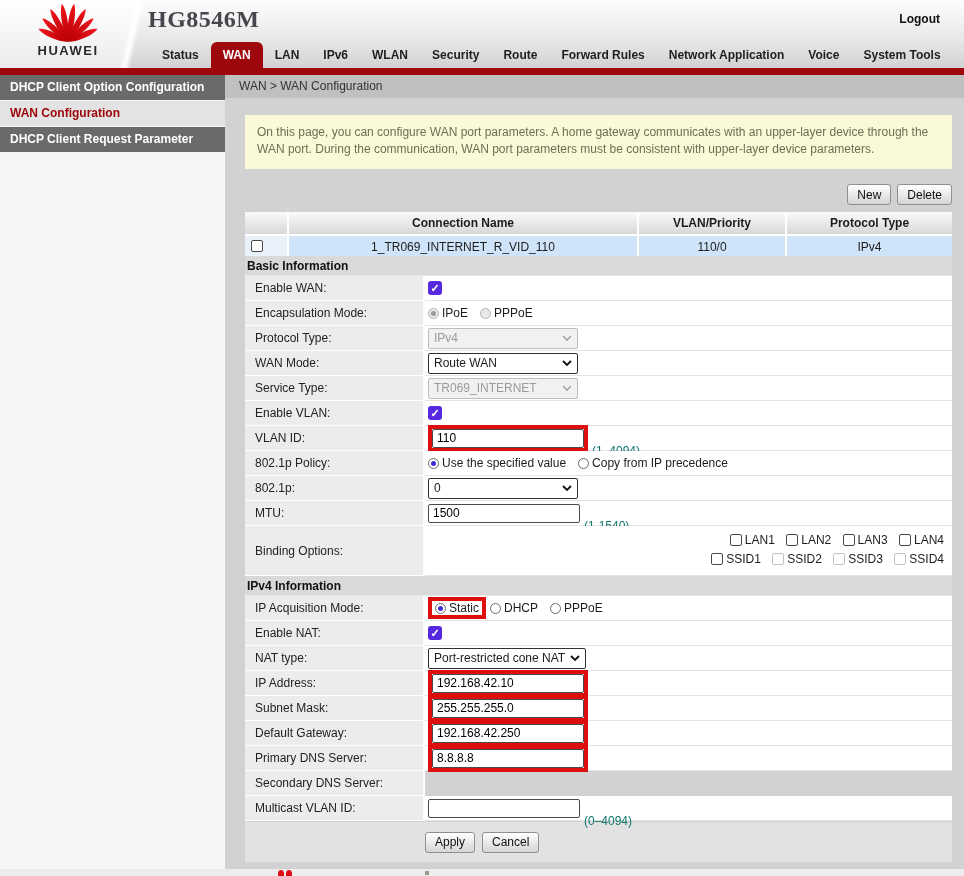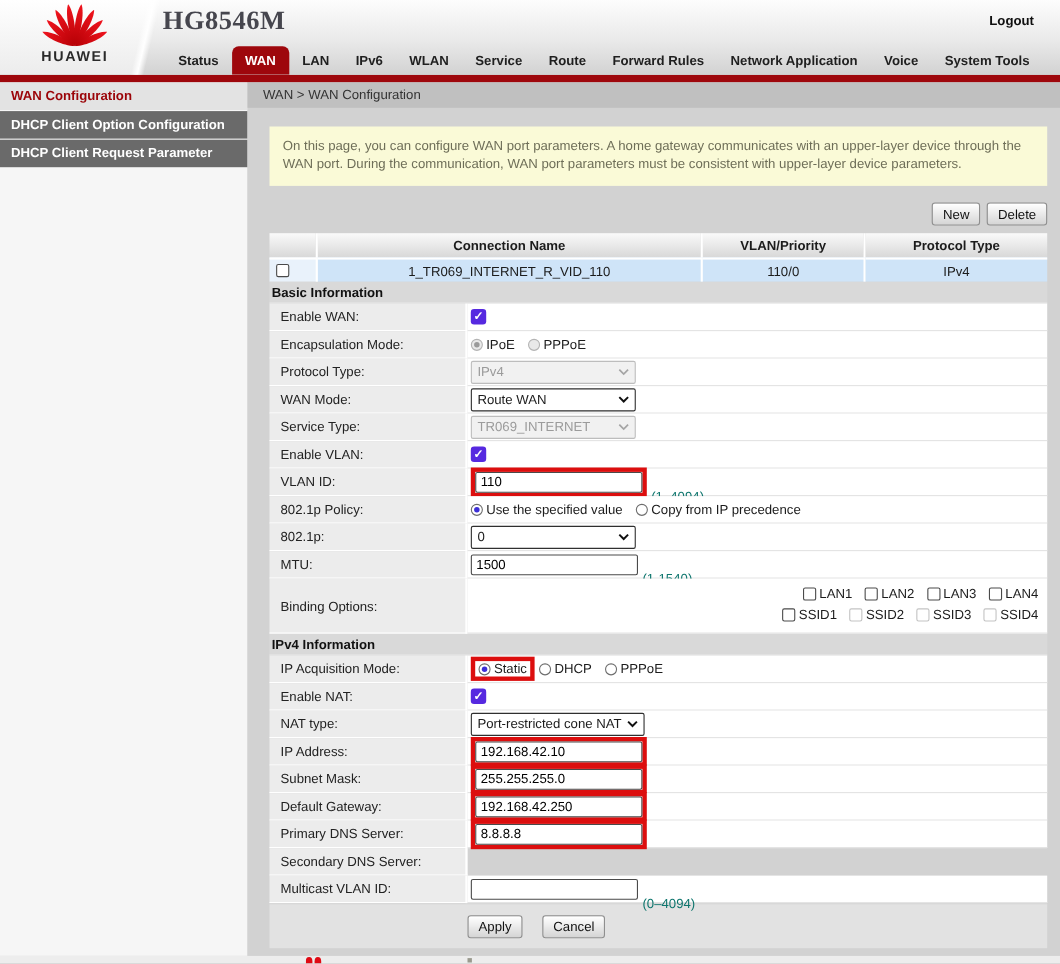--- a/index.html
+++ b/index.html
@@ -79,21 +79,21 @@
     border:1px solid #2f2f2f; border-radius:2px; background:#fff; padding:0 5px; font-size:12px; cursor:pointer; }
   .select.dis { border-color:#bdbdbd; background:#f1f1f1; color:#9b9b9b; cursor:default; }
   .select.nat { width:158px; }
 
   .tinput { width:152px; height:19px; border:1px solid #4a4a4a; border-radius:2px;
     font-family:"Liberation Sans",sans-serif; font-size:12px; padding:0 4px; }
   .red-wrap { display:inline-flex; align-items:center; border:4px solid #dc0e0e; background:transparent; }
 
   .cbitem { display:inline-flex; align-items:center; gap:3px; margin-right:8px; }
 
-  .apply-bar { height:40px; background:#e2e2e2; display:flex; align-items:center; padding-left:180px; gap:18px; margin-top:1px; }
+  .apply-bar { height:40px; background:#e2e2e2; display:flex; align-items:center; padding-left:180px; gap:7px; margin-top:1px; }
 
   
   .footer { width:964px; height:7px; background:#ededed; position:relative; }
   .footer-logo { position:absolute; left:278px; top:1px; width:18px; height:6px; overflow:hidden; }
   .footer-logo i { display:block; width:6px; height:8px; background:#e00a14; border-radius:50% 50% 0 0; float:left; margin-right:2px; }
   .footer-dot { position:absolute; left:425px; top:2px; width:4px; height:4px; background:#9a9a8e; }
 </style>
 </head>
 <body>
 
@@ -122,34 +122,34 @@
     <span class="brand-text">HUAWEI</span>
   </div>
   <div class="title">HG8546M</div>
   <div class="logout">Logout</div>
   <div class="nav">
     <div class="tab">Status</div>
     <div class="tab active">WAN</div>
     <div class="tab">LAN</div>
     <div class="tab">IPv6</div>
     <div class="tab">WLAN</div>
-    <div class="tab">Service</div>
+    <div class="tab">Security</div>
     <div class="tab">Route</div>
     <div class="tab">Forward Rules</div>
     <div class="tab">Network Application</div>
     <div class="tab">Voice</div>
     <div class="tab">System Tools</div>
   </div>
 </div>
 <div class="redbar"></div>
 
 <div class="bodyrow">
   <div class="sidebar">
+    <div class="side-item">DHCP Client Option Configuration</div>
     <div class="side-item active">WAN Configuration</div>
-    <div class="side-item">DHCP Client Option Configuration</div>
     <div class="side-item">DHCP Client Request Parameter</div>
   </div>
 
   <div class="main">
     <div class="breadcrumb">WAN &gt; WAN Configuration</div>
 
     <div class="content">
       <div class="panel">
         <div class="infobox">On this page, you can configure WAN port parameters. A home gateway communicates with an upper-layer device through the WAN port. During the communication, WAN port parameters must be consistent with upper-layer device parameters.</div>
 

